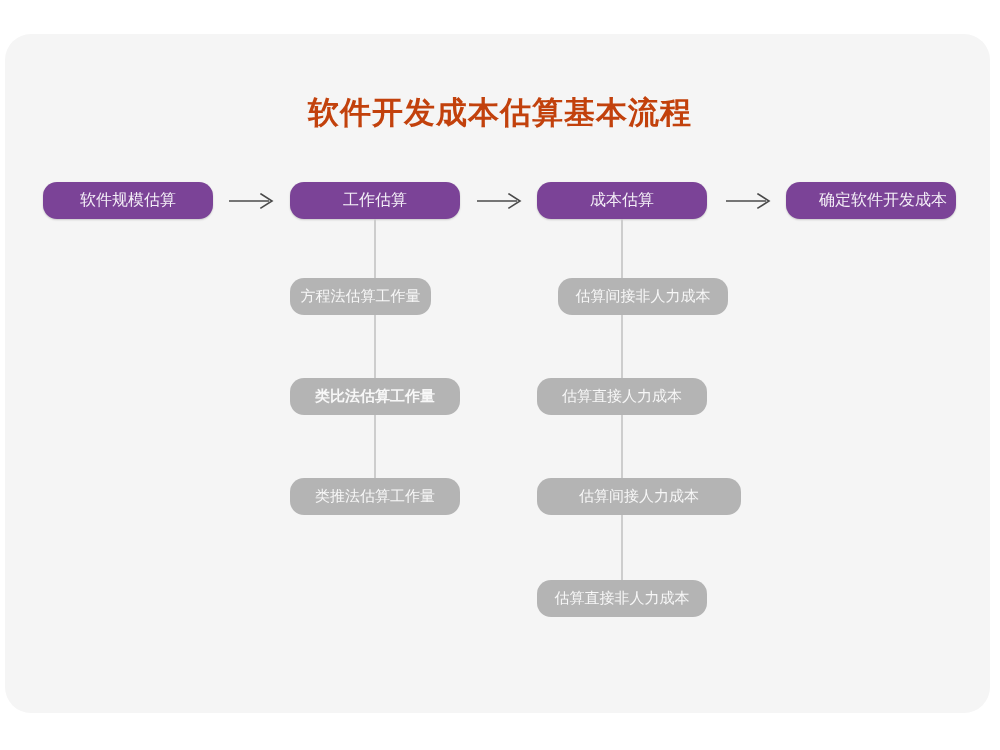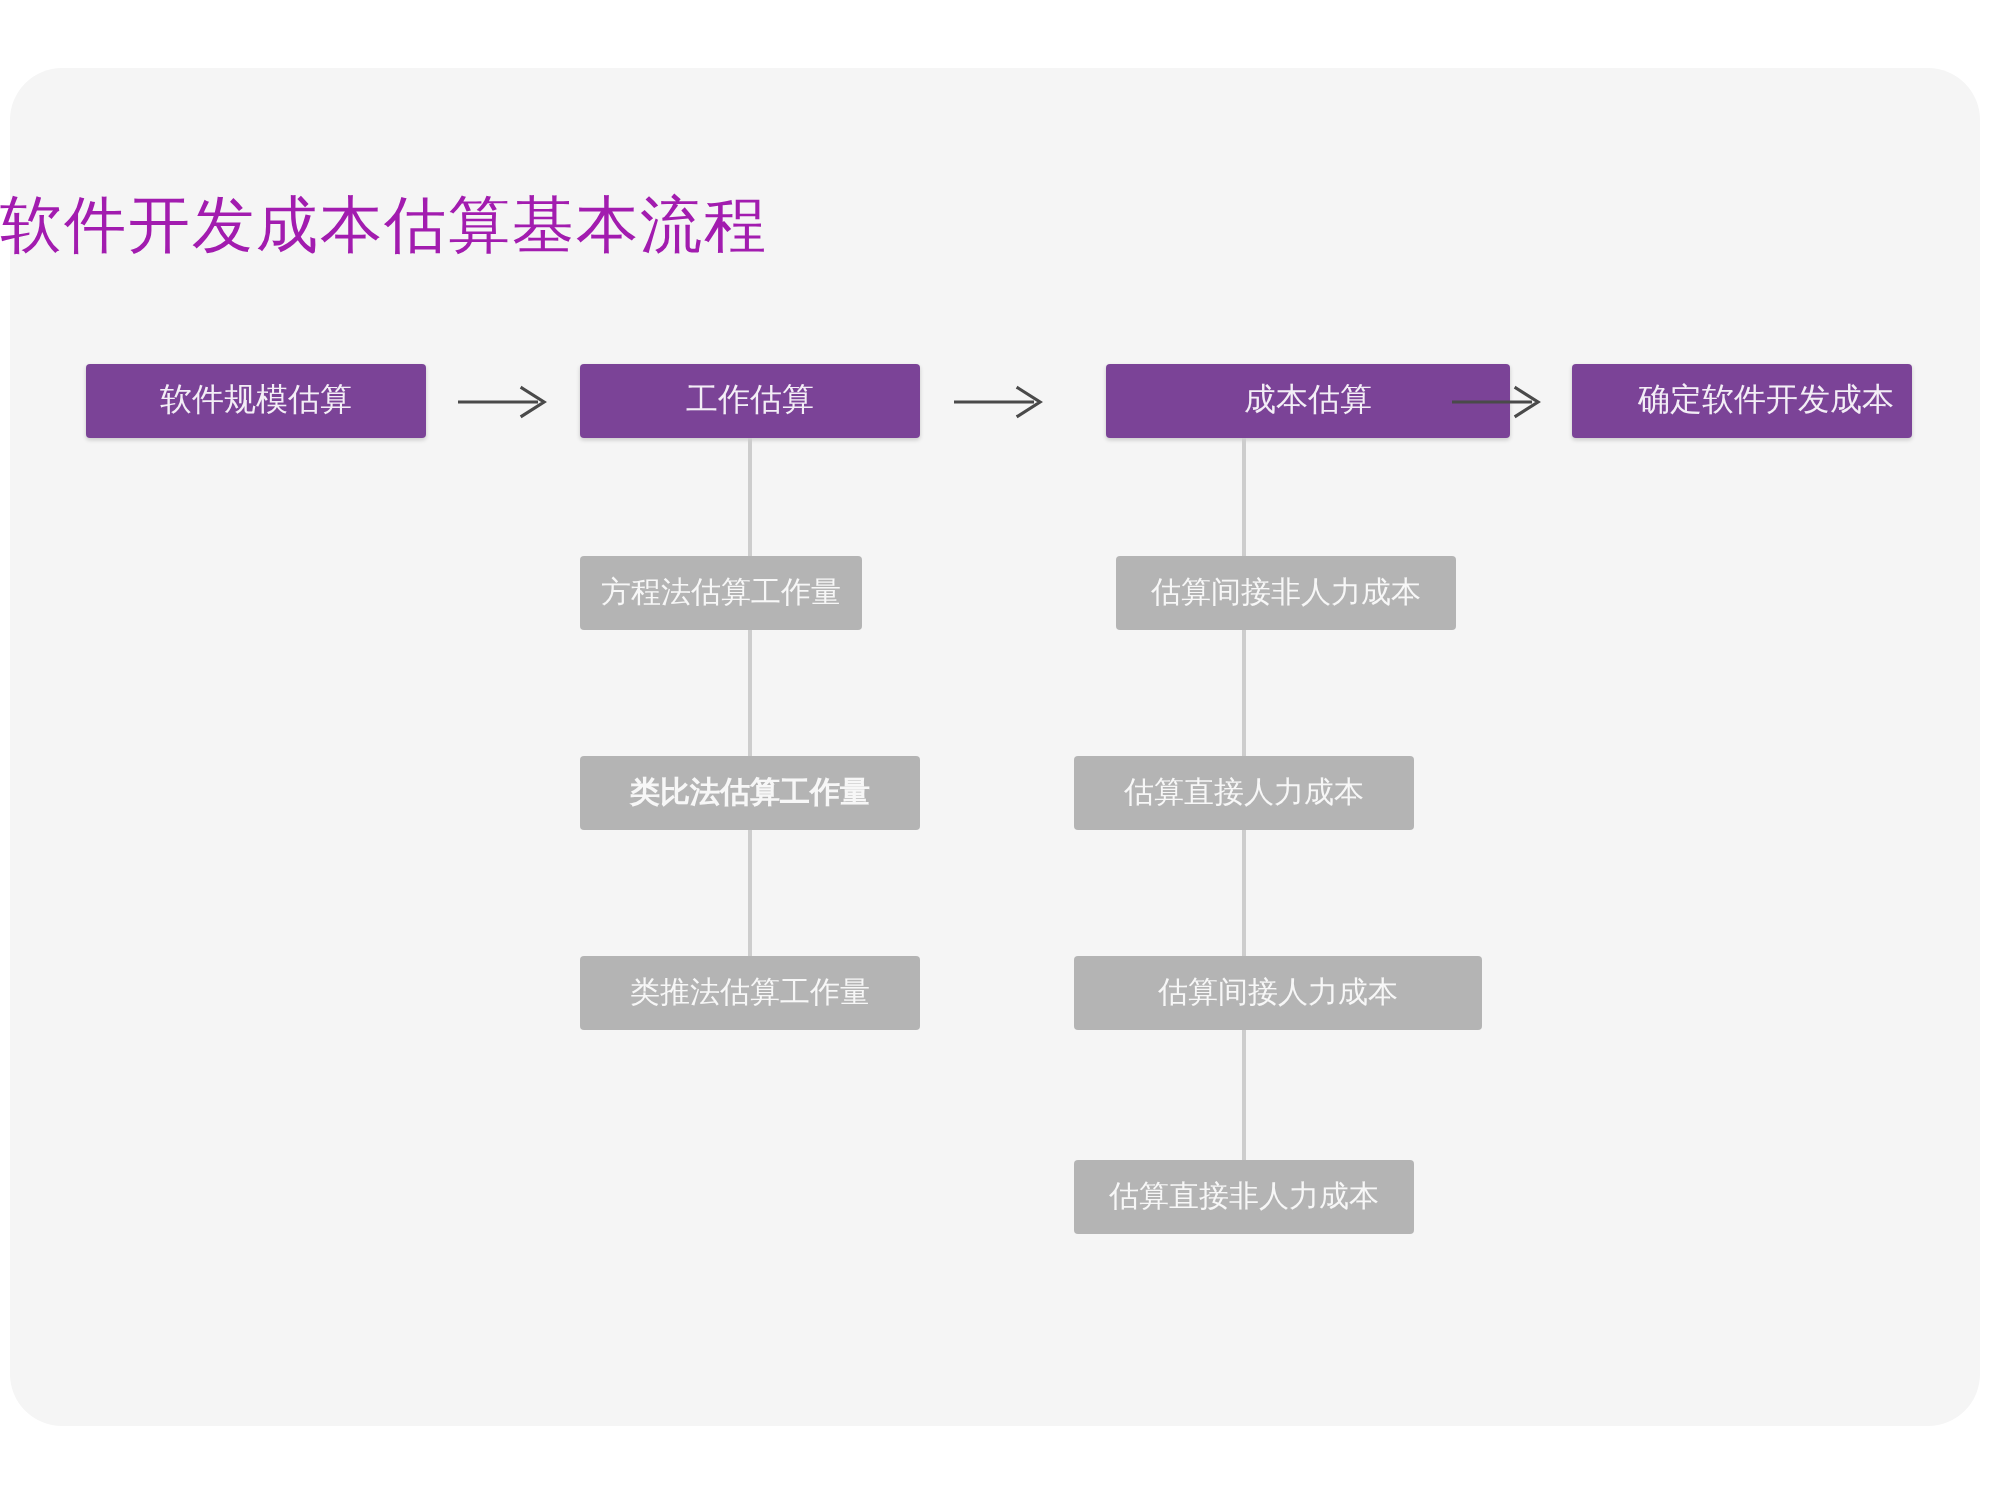--- a/index.html
+++ b/index.html
@@ -31,35 +31,37 @@
     background: #f5f5f5;
     border-radius: 26px;
   }
 
   
   #title {
     position: absolute;
     left: 0;
     top: 92px;
     width: 1000px;
+    text-align: center;
     font-size: 31px;
     line-height: 42px;
-    color: #a21caf;
+    color: #c2410c;
     letter-spacing: 1px;
     white-space: nowrap;
+    font-weight: bold;
   }
 
   
   .node {
     position: absolute;
     box-sizing: border-box;
     display: flex;
     align-items: center;
     justify-content: center;
-    border-radius: 2px;
+    border-radius: 14px;
     white-space: nowrap;
     user-select: none;
   }
   .node.primary {
     background: #7B4397;
     color: #f3eef6;
     font-size: 16px;
     box-shadow: 0 1px 2px rgba(0,0,0,0.18);
   }
   .node.secondary {
@@ -87,21 +89,21 @@
 <div id="canvas">
 
   <div id="card"></div>
 
   <div id="title">软件开发成本估算基本流程</div>
 
   <div class="node primary" style="left:43px; top:182px; width:170px; height:37px;">软件规模估算</div>
 
   <div class="node primary" style="left:290px; top:182px; width:170px; height:37px;">工作估算</div>
 
-  <div class="node primary" style="left:537px; top:182px; width:202px; height:37px;margin-left:16px;">成本估算</div>
+  <div class="node primary" style="left:537px; top:182px; width:170px; height:37px;">成本估算</div>
 
   <div class="node primary" style="left:786px; top:182px; width:170px; height:37px;padding-left:24px;">确定软件开发成本</div>
 
   <div class="arrow" style="left:228px; top:191px; width:48px;">
     <svg width="48" height="20" viewBox="0 0 48 20">
       <path d="M1 10 H41" stroke="#4a4a4a" stroke-width="1.6" fill="none"></path>
       <path d="M33 3 L44 10 L33 17" stroke="#4a4a4a" stroke-width="1.6" fill="none" stroke-linecap="square" stroke-linejoin="miter"></path>
     </svg>
   </div>
 

